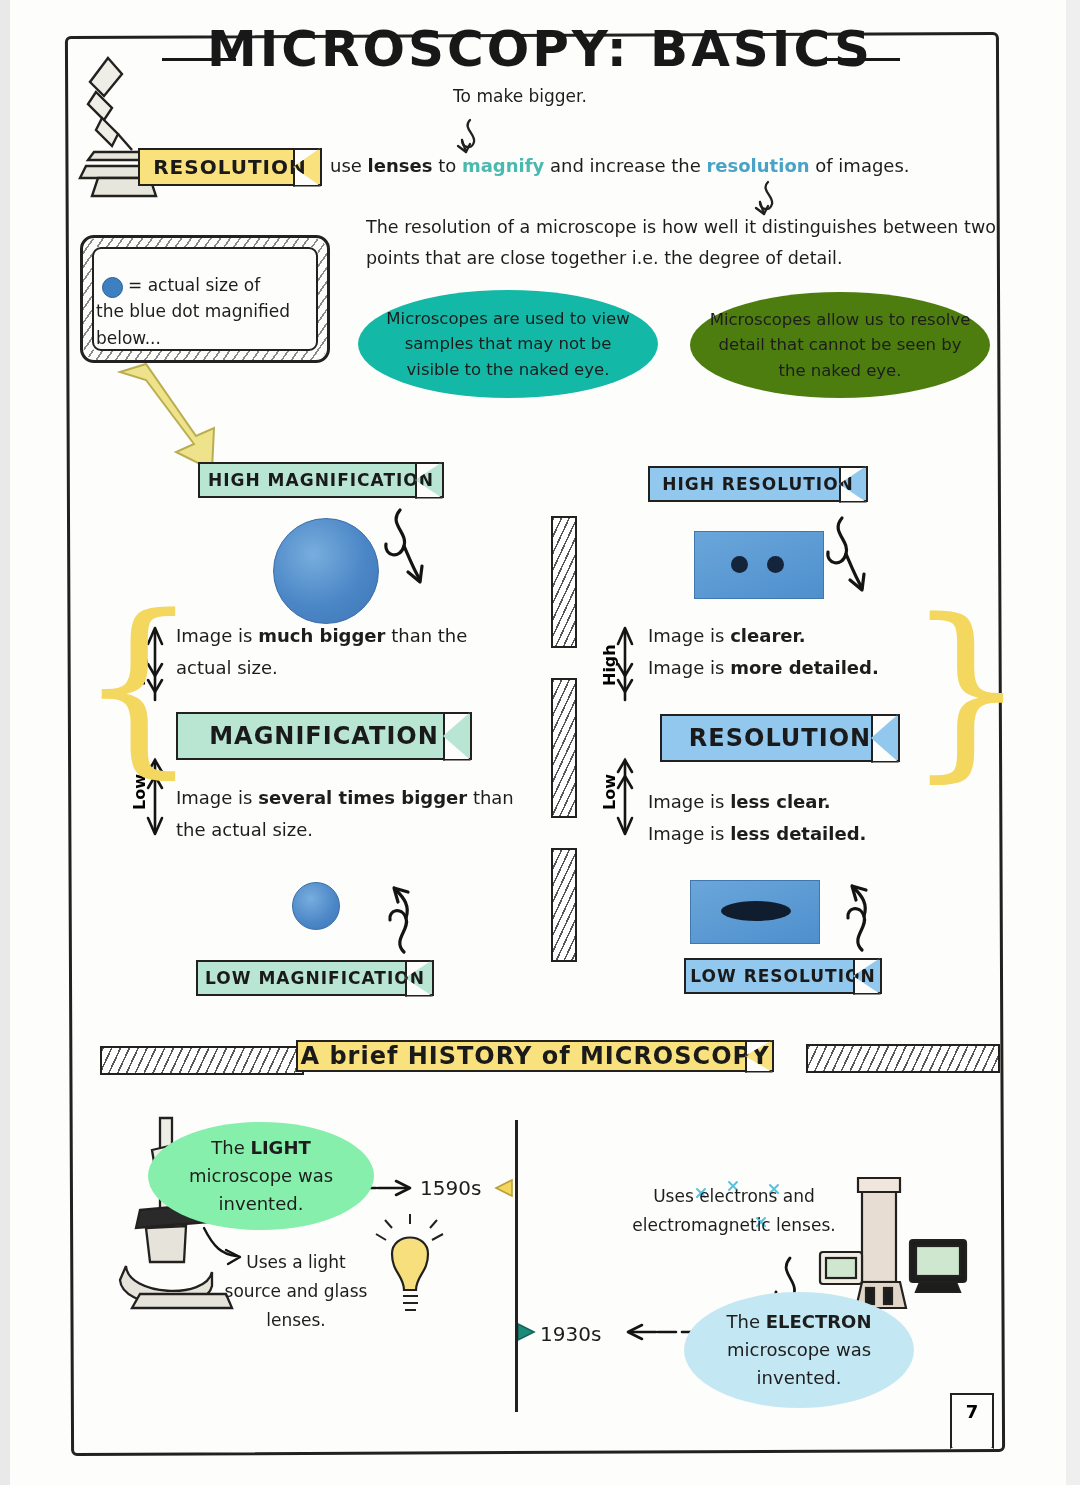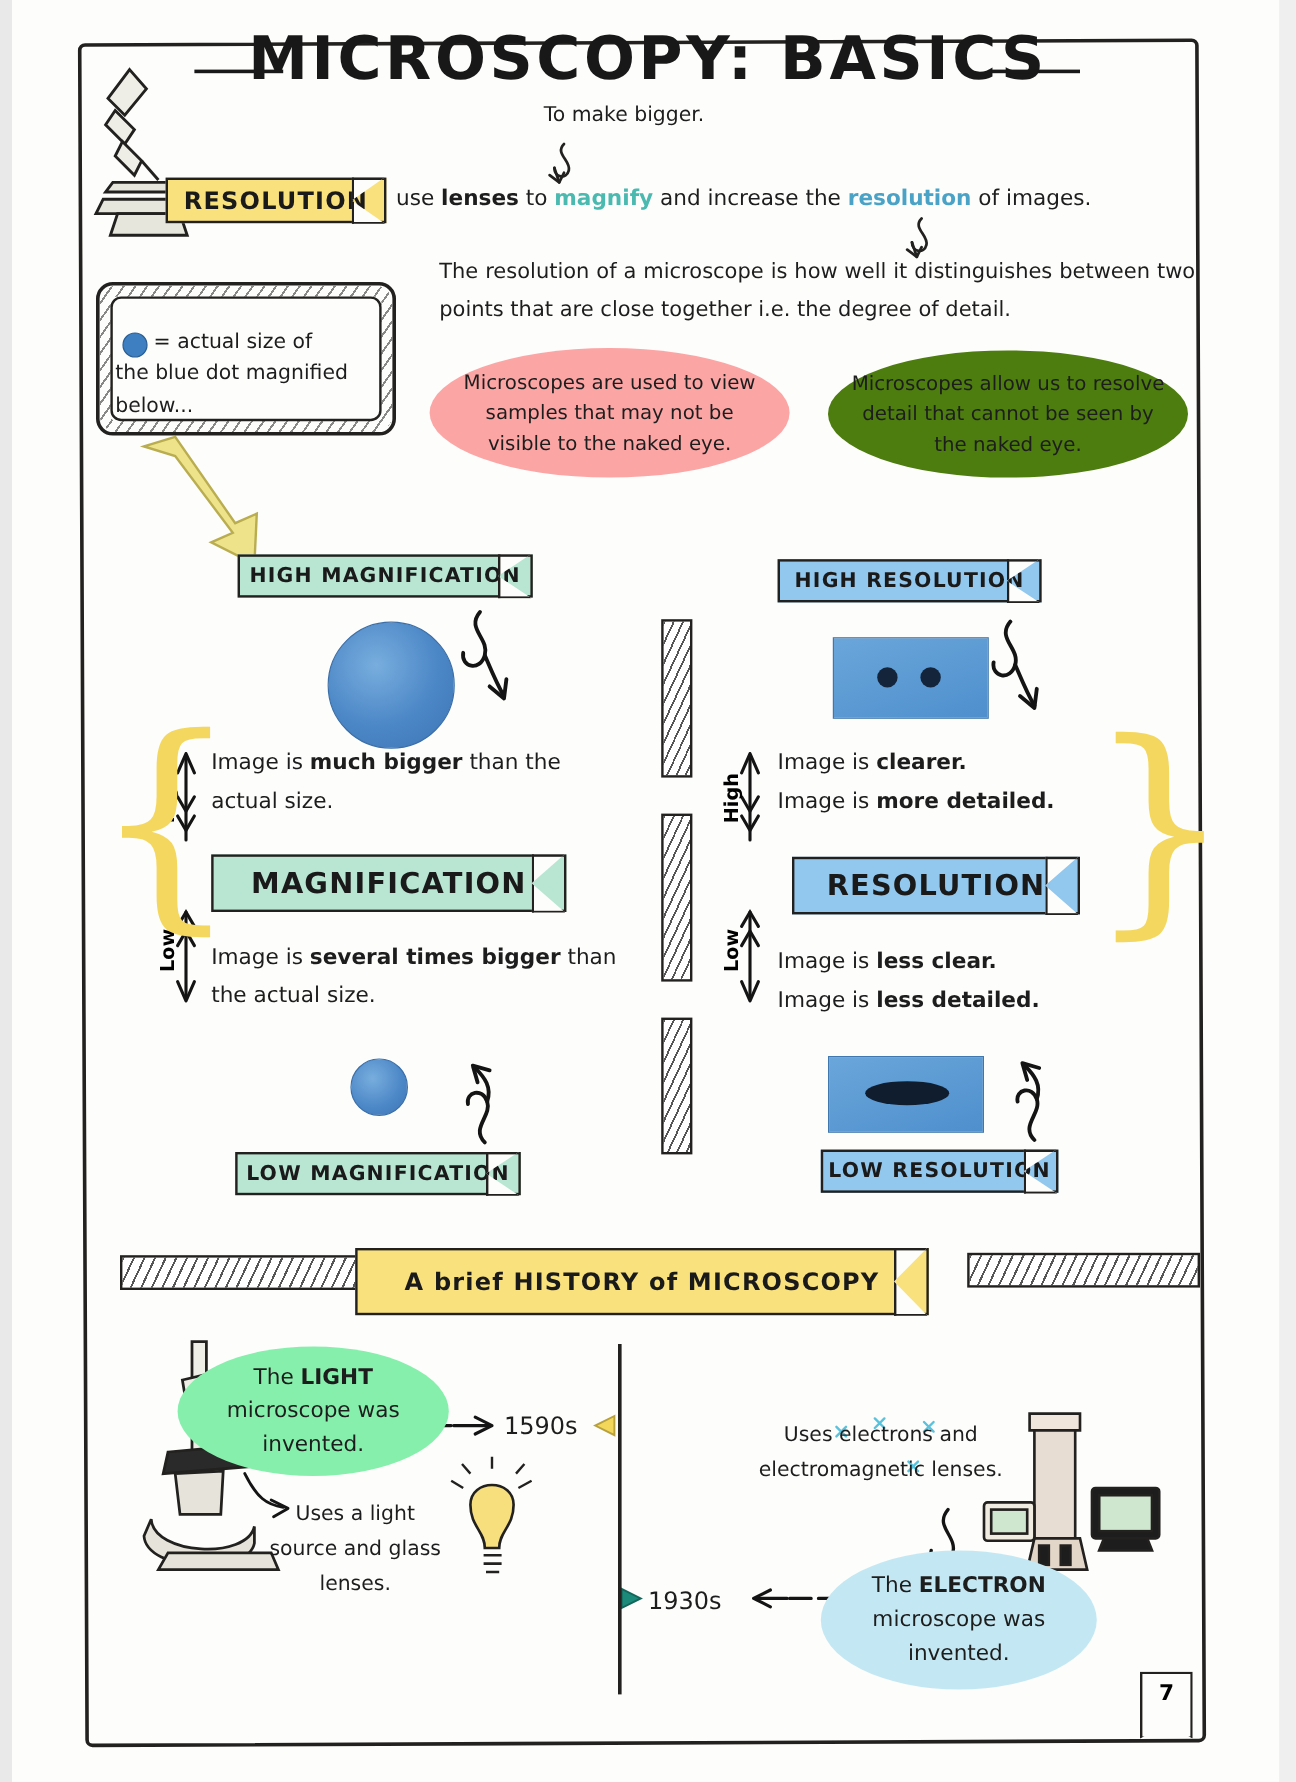--- a/index.html
+++ b/index.html
@@ -99,21 +99,21 @@
     border-radius: 50%;
     text-align: center;
     display: flex;
     align-items: center;
     justify-content: center;
     padding: 10px 18px;
     box-sizing: border-box;
     font-size: 16.5px;
     line-height: 1.55;
   }
-  .cloud-purple { background: #fca5a5; }
+  .cloud-purple { background: #14b8a6; }
   .cloud-pink { background: #4d7c0f; }
   .cloud-orange { background: #86efac; text-align: center; }
   .cloud-cyan { background: #c4e8f3; }
 
   .legend-box {
     position: absolute;
     left: 80px; top: 235px;
     width: 250px; height: 128px;
     border: 3px solid #23211f;
     border-radius: 14px;
@@ -503,21 +503,21 @@
 
   <div class="hatch-bar" style="left:551px; top:516px; width:22px; height:128px;"></div>
   <div class="hatch-bar" style="left:551px; top:678px; width:22px; height:136px;"></div>
   <div class="hatch-bar" style="left:551px; top:848px; width:22px; height:110px;"></div>
 
   <div class="brace" style="left:78px; top:590px;">{</div>
   <div class="brace" style="left:906px; top:594px;">}</div>
 
   <div class="hatch-strip-h" style="left:100px; top:1046px; width:200px;"></div>
   <div class="hatch-strip-h" style="left:806px; top:1044px; width:190px;"></div>
-  <div class="ribbon rib-yellow" style="left:296px; top:1040px; width:478px; height:56px; font-size:20px;">
+  <div class="ribbon rib-yellow" style="left:296px; top:1040px; width:478px; height:32px; font-size:24px;">
     <span>A brief HISTORY of MICROSCOPY</span>
   </div>
 
   <div class="timeline"></div>
 
   <div class="note-cloud cloud-orange hw" style="left:148px; top:1122px; width:226px; height:108px; font-size:18px;">
     <span>
       <span>The </span><span class="b">LIGHT</span><span> microscope was invented.</span>
     </span>
   </div>

